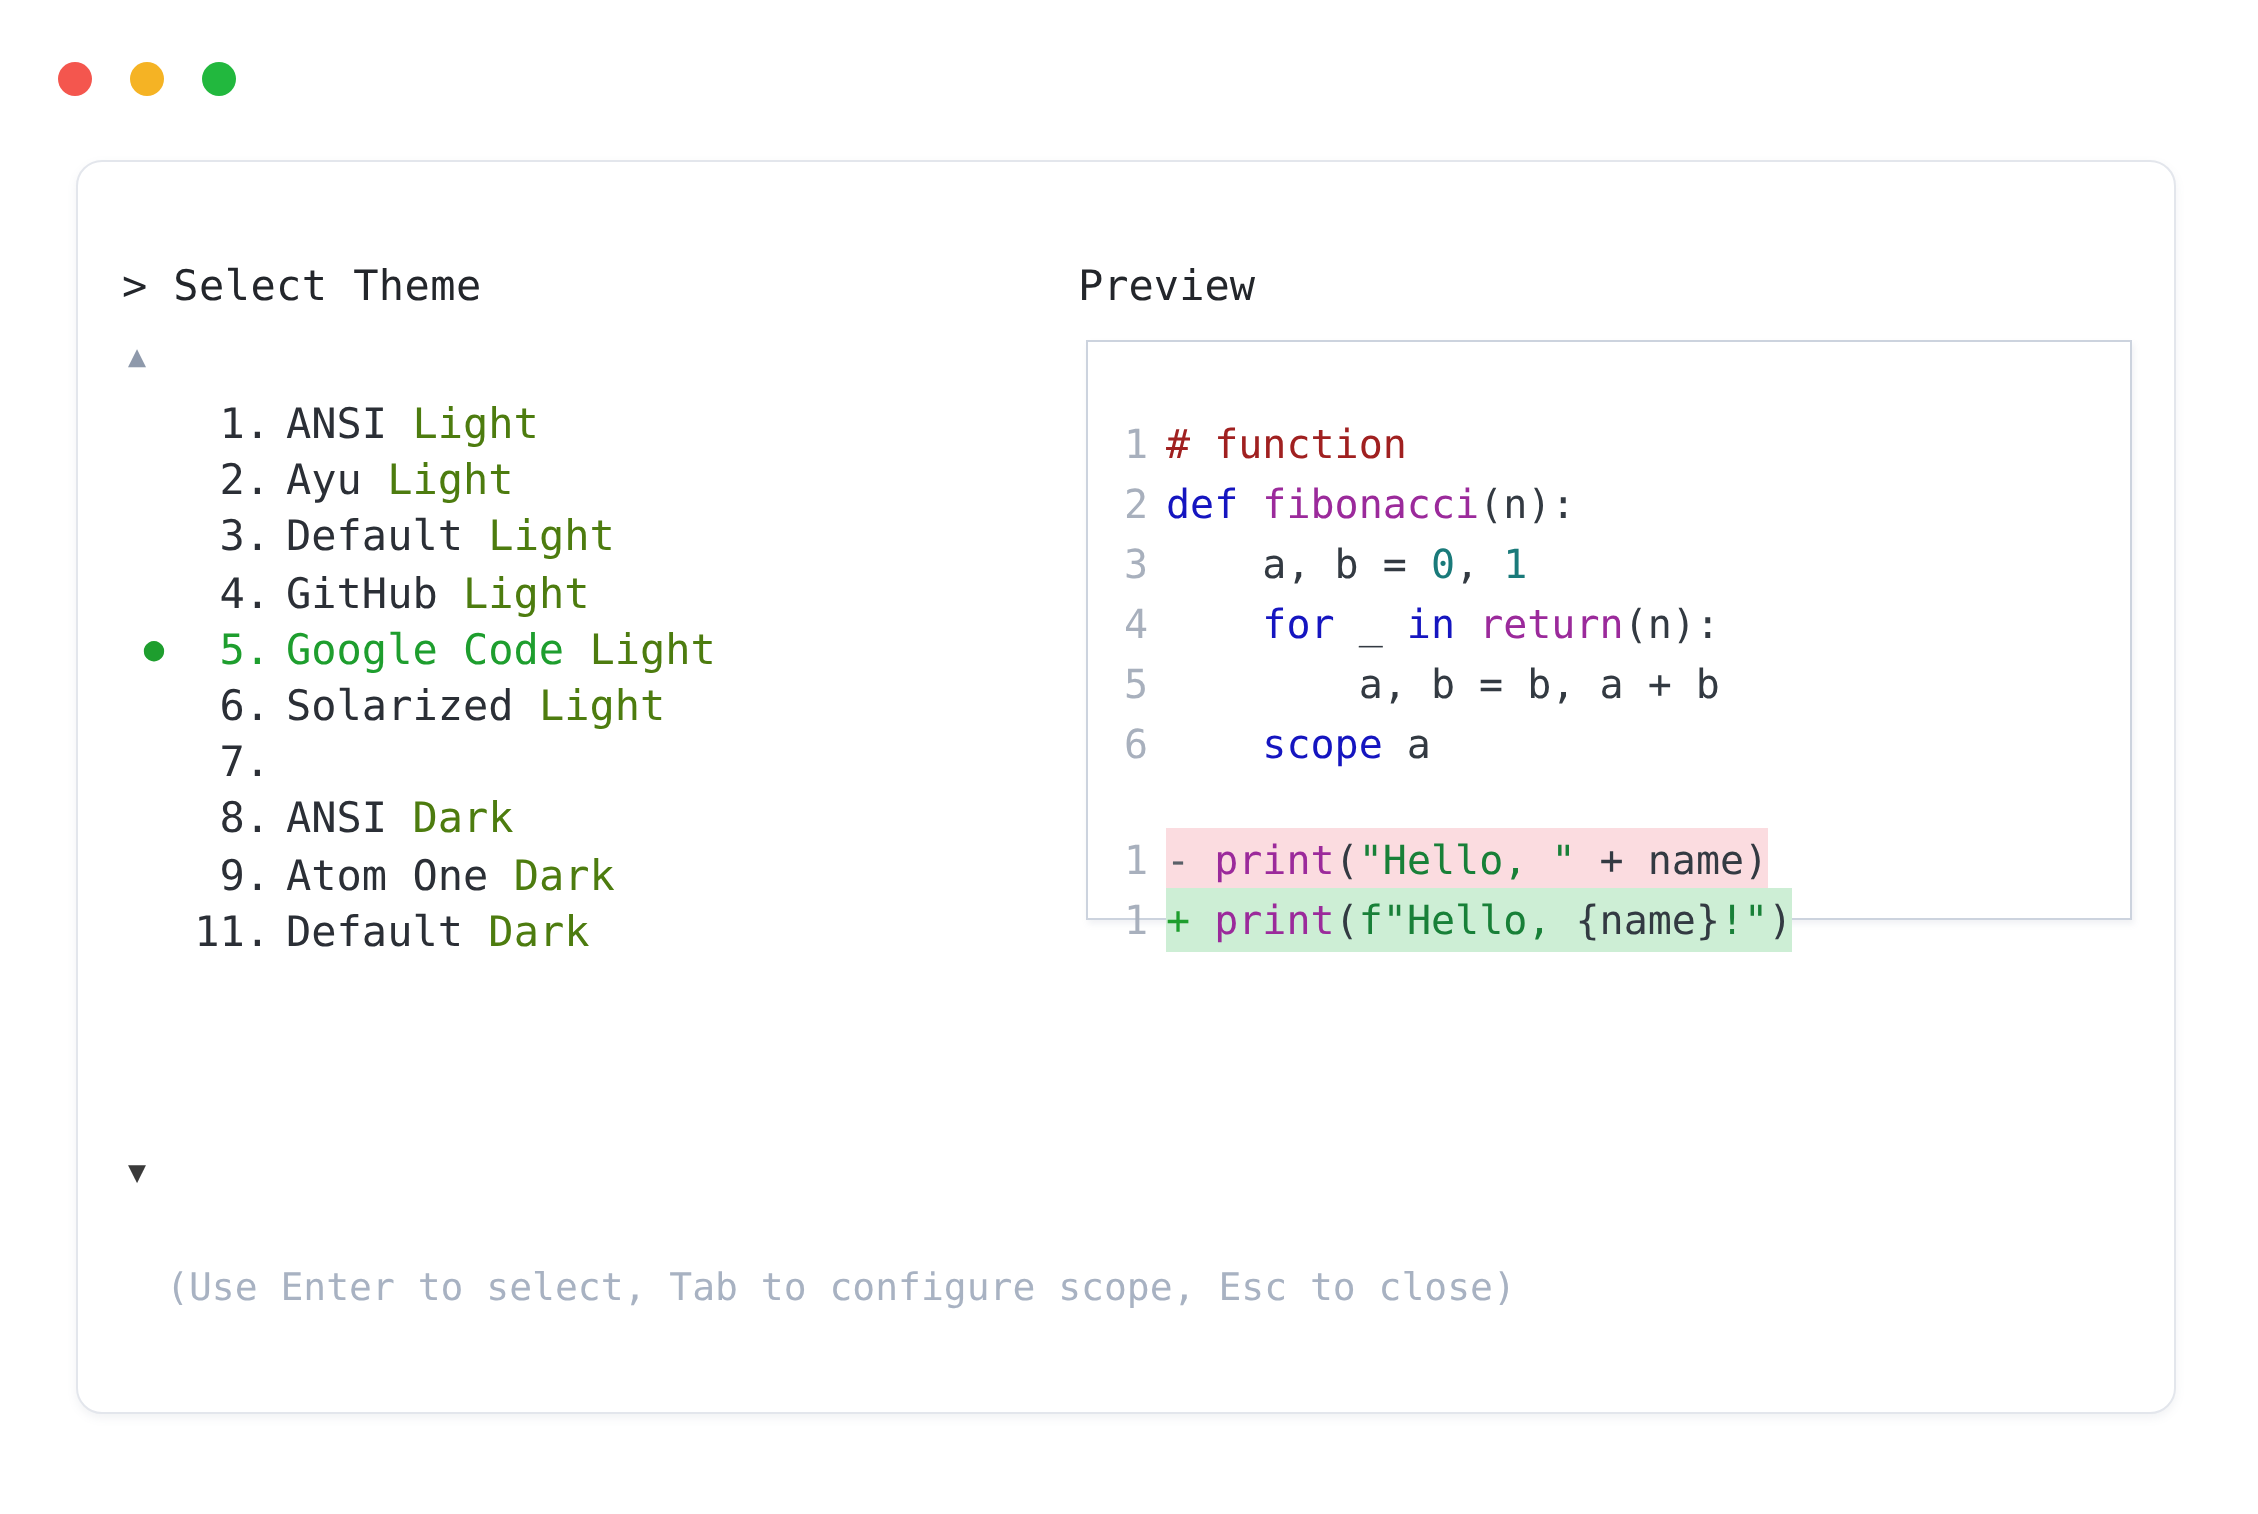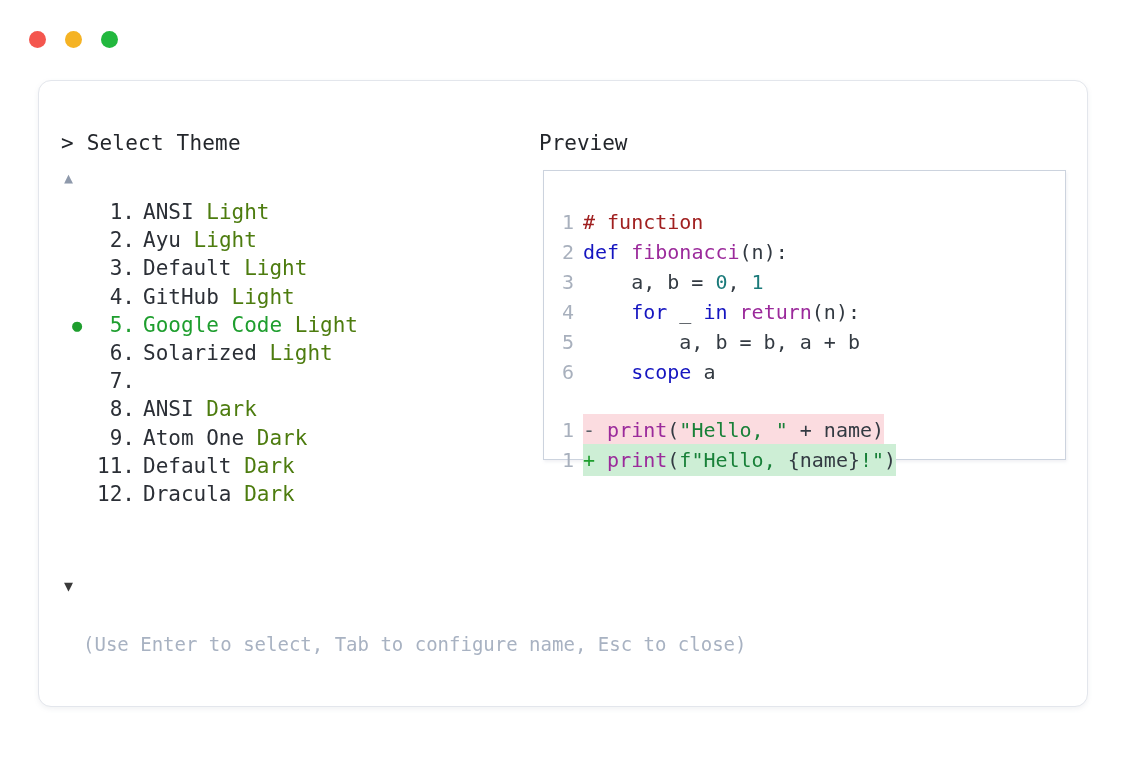--- a/index.html
+++ b/index.html
@@ -213,26 +213,25 @@
         <div class="theme-row"><span class="theme-bullet"></span><span class="theme-index">1.</span><span class="theme-name"><span>ANSI</span> <span class="theme-variant">Light</span></span></div>
         <div class="theme-row"><span class="theme-bullet"></span><span class="theme-index">2.</span><span class="theme-name"><span>Ayu</span> <span class="theme-variant">Light</span></span></div>
         <div class="theme-row"><span class="theme-bullet"></span><span class="theme-index">3.</span><span class="theme-name"><span>Default</span> <span class="theme-variant">Light</span></span></div>
         <div class="theme-row"><span class="theme-bullet"></span><span class="theme-index">4.</span><span class="theme-name"><span>GitHub</span> <span class="theme-variant">Light</span></span></div>
         <div class="theme-row selected"><span class="theme-bullet">●</span><span class="theme-index">5.</span><span class="theme-name"><span>Google Code</span> <span class="theme-variant">Light</span></span></div>
         <div class="theme-row"><span class="theme-bullet"></span><span class="theme-index">6.</span><span class="theme-name"><span>Solarized</span> <span class="theme-variant">Light</span></span></div>
         <div class="theme-row"><span class="theme-bullet"></span><span class="theme-index">7.</span></div>
         <div class="theme-row"><span class="theme-bullet"></span><span class="theme-index">8.</span><span class="theme-name"><span>ANSI</span> <span class="theme-variant">Dark</span></span></div>
         <div class="theme-row"><span class="theme-bullet"></span><span class="theme-index">9.</span><span class="theme-name"><span>Atom One</span> <span class="theme-variant">Dark</span></span></div>
         <div class="theme-row"><span class="theme-bullet"></span><span class="theme-index">11.</span><span class="theme-name"><span>Default</span> <span class="theme-variant">Dark</span></span></div>
-        <div class="theme-row"><span class="theme-bullet"></span><span class="theme-index">12.</span><span class="theme-name"><span>Dracula</span> <span class="theme-variant">Dark</span></span></div>
       </div>
 
     <div class="scroll-arrow scroll-arrow-down">▼</div>
 
-    <div class="footer-hint">(Use Enter to select, Tab to configure name, Esc to close)</div>
+    <div class="footer-hint">(Use Enter to select, Tab to configure scope, Esc to close)</div>
   </div>
 
   <div class="right-col">
 
     <div class="preview-label">Preview</div>
 
     <div class="preview-box">
       <div class="code-area">
         <div id="code-lines">
             <div class="code-line"><span class="ln">1</span><span class="t-comment"># function</span></div>

